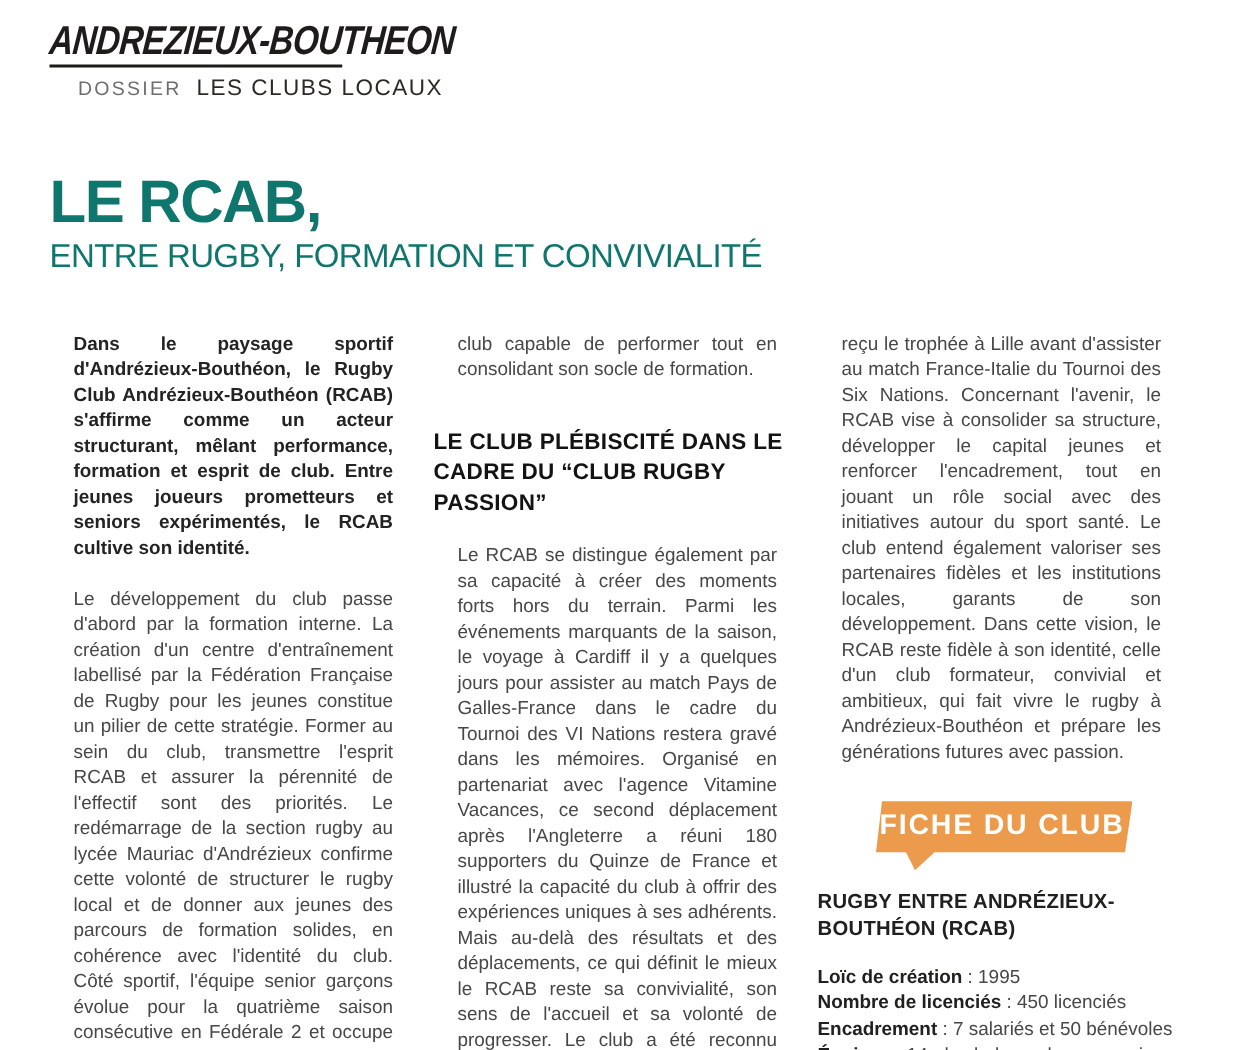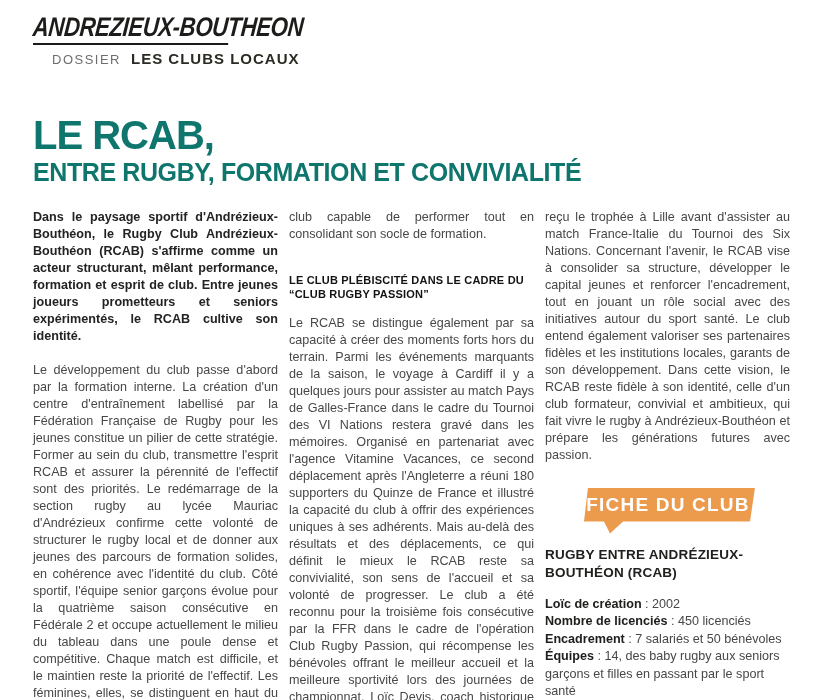--- a/index.html
+++ b/index.html
@@ -36,65 +36,65 @@
   }
   .kicker { margin-top: 5px; display: flex; align-items: baseline; margin-left: 19px; }
   .kicker-label {
     color: #6e6e6e;
     font-size: 13px;
     letter-spacing: 1.5px;
   }
   .kicker-value {
     margin-left: 10px;
     color: #2b2a23;
-    font-weight: bold;
+    font-weight: normal;
     font-size: 15px;
     letter-spacing: 1px;
   }
 
   
   .headline { margin-top: 48px; color: #0f766e; }
   .headline .line1 {
     display: block;
     font-size: 40px;
     font-weight: bold;
     letter-spacing: -1px;
     line-height: 1.0;
   }
   .headline .line2 {
     display: block;
-    font-size: 25px;
-    font-weight: bold;
+    font-size: 22px;
+    font-weight: normal;
     letter-spacing: -0.4px;
     margin-top: 4px;
     line-height: 1.1;
   }
 
   
   .columns {
     margin-top: 22px;
     display: flex;
     gap: 11px;
   }
   .col { width: 245px; }
   .col p {
-    margin: 0;
+    margin: 16px;
     font-size: 12.6px;
     line-height: 17px;
     text-align: justify;
     color: #474747;
   }
   p.intro {
     font-weight: bold;
     color: #232323;
     margin-bottom: 17px;
   }
   .subhead {
     margin: 30px 0 13px 0;
-    font-size: 11px;
+    font-size: 15px;
     line-height: 1.35;
     font-weight: bold;
     letter-spacing: 0.2px;
     color: #131311;
     text-transform: uppercase;
   }
 
   
   .fiche { margin-top: 24px; }
   .badge {
@@ -161,21 +161,21 @@
       <p>Le RCAB se distingue également par sa capacité à créer des moments forts hors du terrain. Parmi les événements marquants de la saison, le voyage à Cardiff il y a quelques jours pour assister au match Pays de Galles-France dans le cadre du Tournoi des VI Nations restera gravé dans les mémoires. Organisé en partenariat avec l'agence Vitamine Vacances, ce second déplacement après l'Angleterre a réuni 180 supporters du Quinze de France et illustré la capacité du club à offrir des expériences uniques à ses adhérents. Mais au-delà des résultats et des déplacements, ce qui définit le mieux le RCAB reste sa convivialité, son sens de l'accueil et sa volonté de progresser. Le club a été reconnu pour la troisième fois consécutive par la FFR dans le cadre de l'opération Club Rugby Passion, qui récompense les bénévoles offrant le meilleur accueil et la meilleure sportivité lors des journées de championnat. Loïc Devis, coach historique des jeunes puis responsable sportif des seniors garçons, a été mis à l'honneur avec son épouse Fabienne pour leur engagement. Ils ont</p>
     </div>
 
     <div class="col">
       <p>reçu le trophée à Lille avant d'assister au match France-Italie du Tournoi des Six Nations. Concernant l'avenir, le RCAB vise à consolider sa structure, développer le capital jeunes et renforcer l'encadrement, tout en jouant un rôle social avec des initiatives autour du sport santé. Le club entend également valoriser ses partenaires fidèles et les institutions locales, garants de son développement. Dans cette vision, le RCAB reste fidèle à son identité, celle d'un club formateur, convivial et ambitieux, qui fait vivre le rugby à Andrézieux-Bouthéon et prépare les générations futures avec passion.</p>
 
       <aside class="fiche">
         <div class="badge" id="fiche-badge" style="background: rgb(236, 154, 76);">FICHE DU CLUB</div>
         <div class="club-name">RUGBY ENTRE ANDRÉZIEUX-BOUTHÉON (RCAB)</div>
         <div class="fields">
-          <p><b>Loïc de création</b><span> : </span><span>2002</span></p>
+          <p><b>Loïc de création</b><span> : </span><span>1995</span></p>
           <p><b>Nombre de licenciés</b><span> : </span><span>450 licenciés</span></p>
           <p><b>Encadrement</b><span> : </span><span>7 salariés et 50 bénévoles</span></p>
           <p><b>Équipes</b><span> : </span><span>14, des baby rugby aux seniors garçons et filles en passant par le sport santé</span></p>
           <p><b>Niveau sportif</b><span> : </span><span>Fédérale 2 (féminin et masculin)</span></p>
         </div>
       </aside>
     </div>
 
   </main>
 </div>

